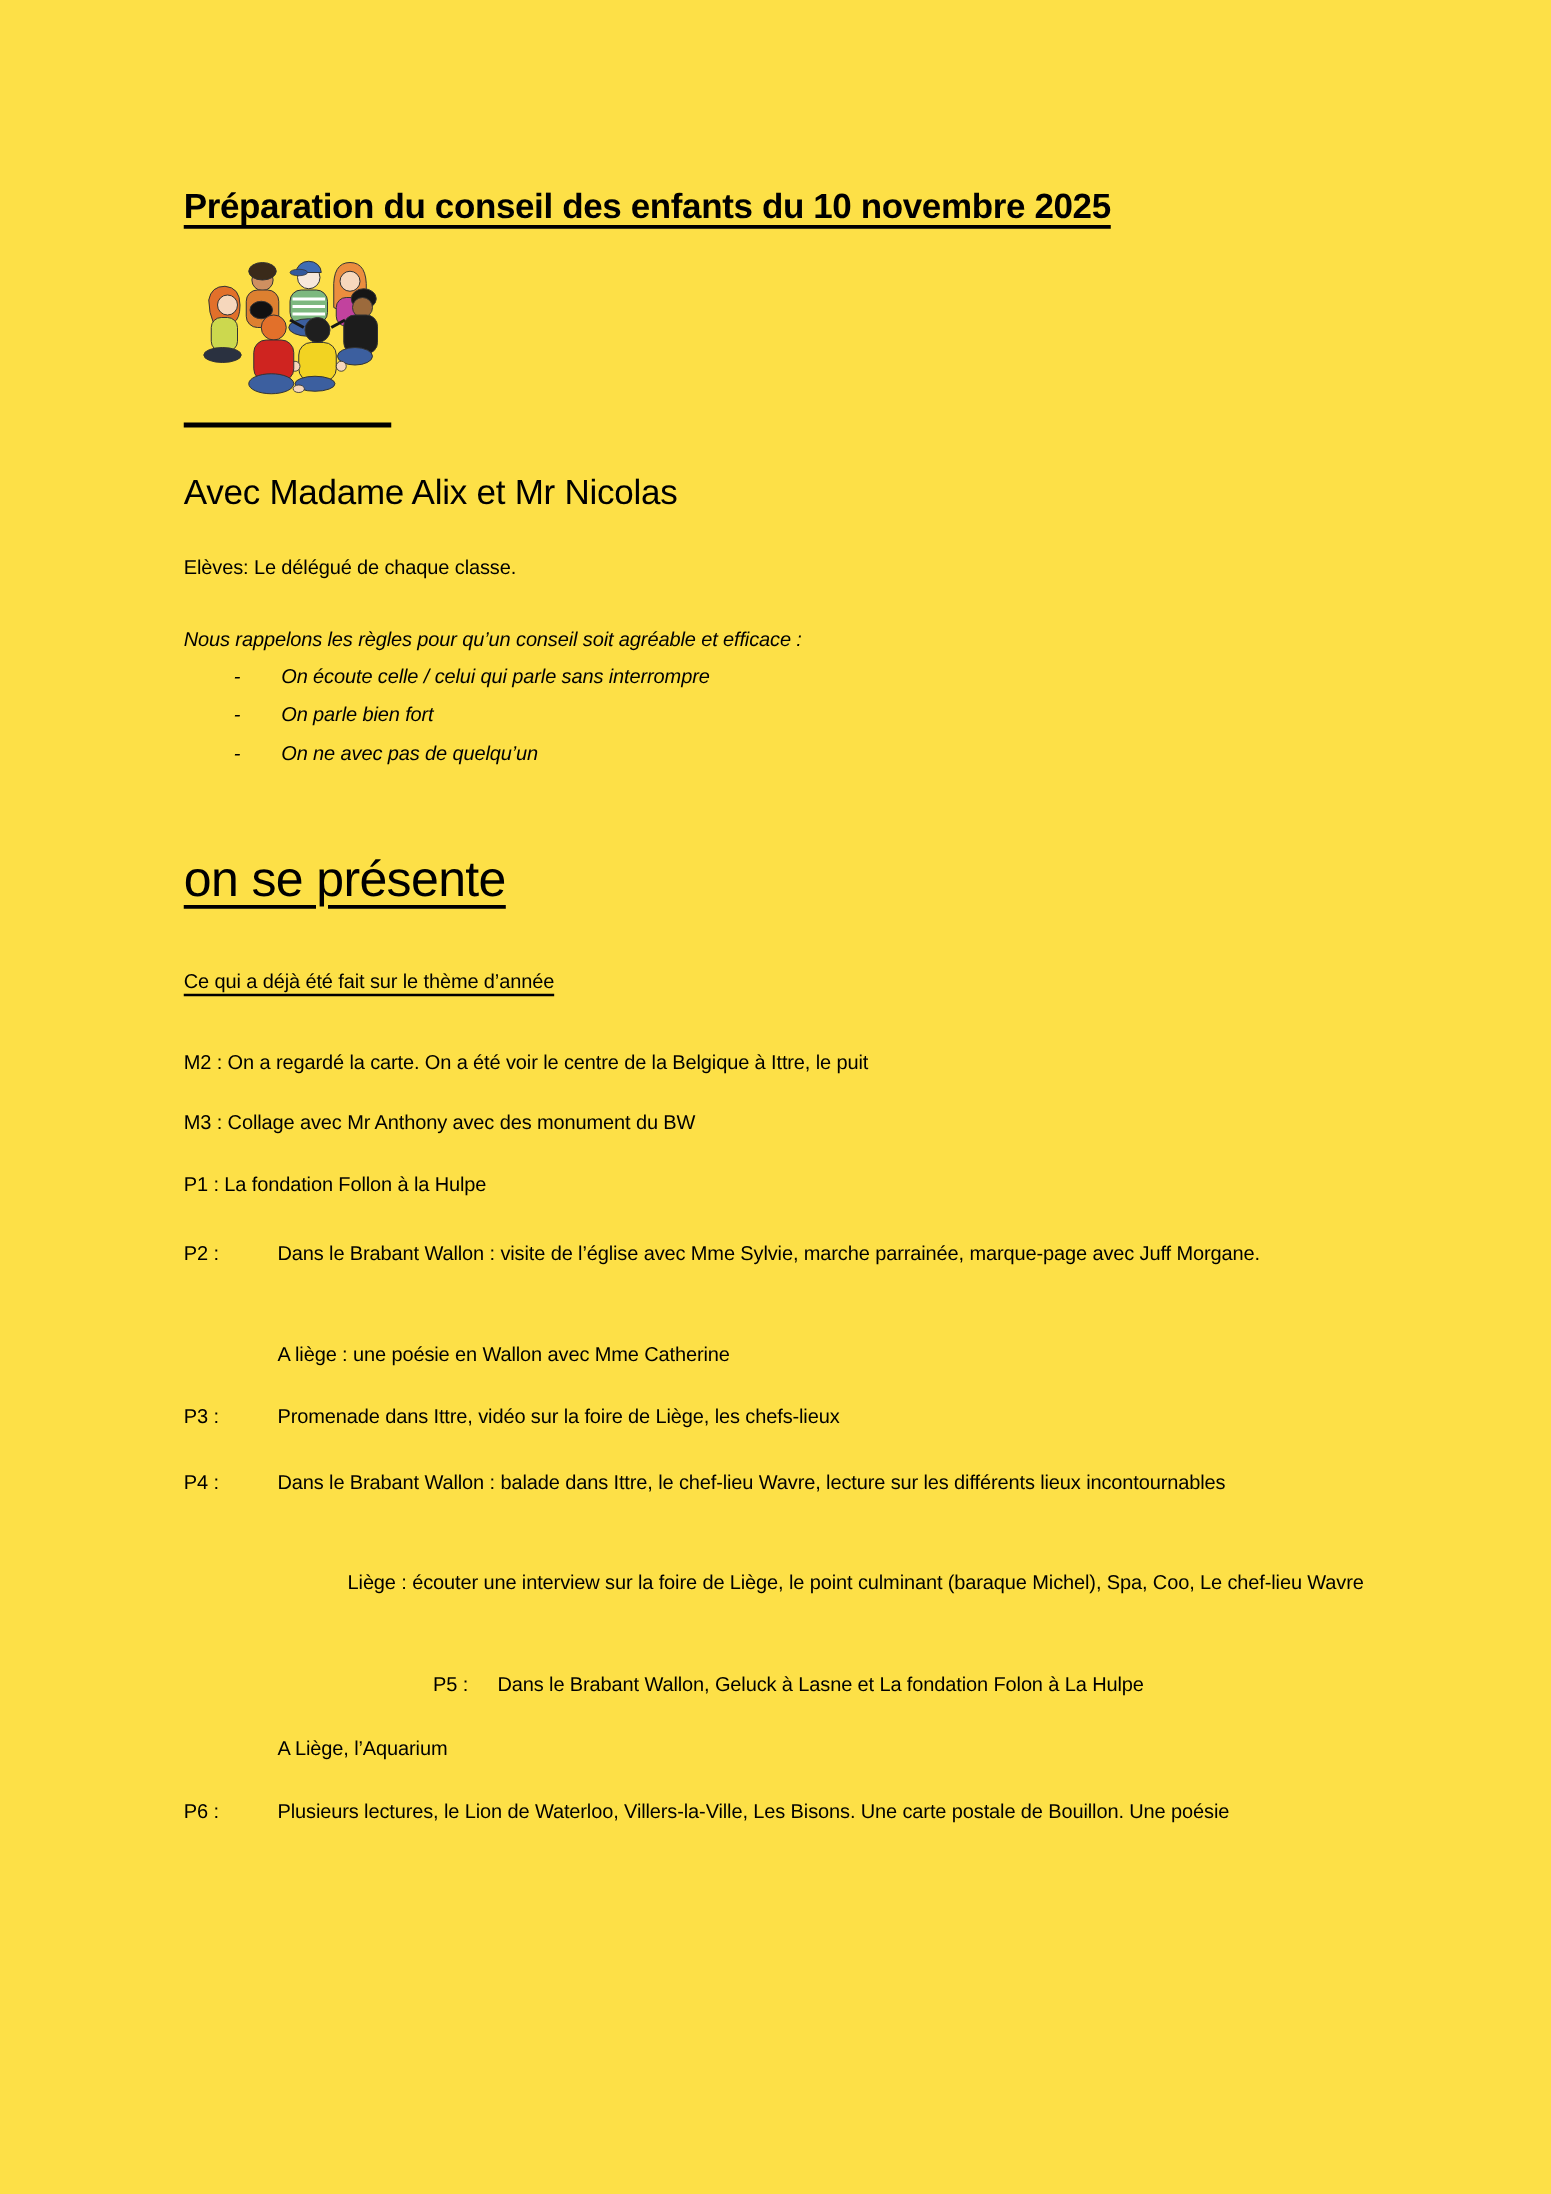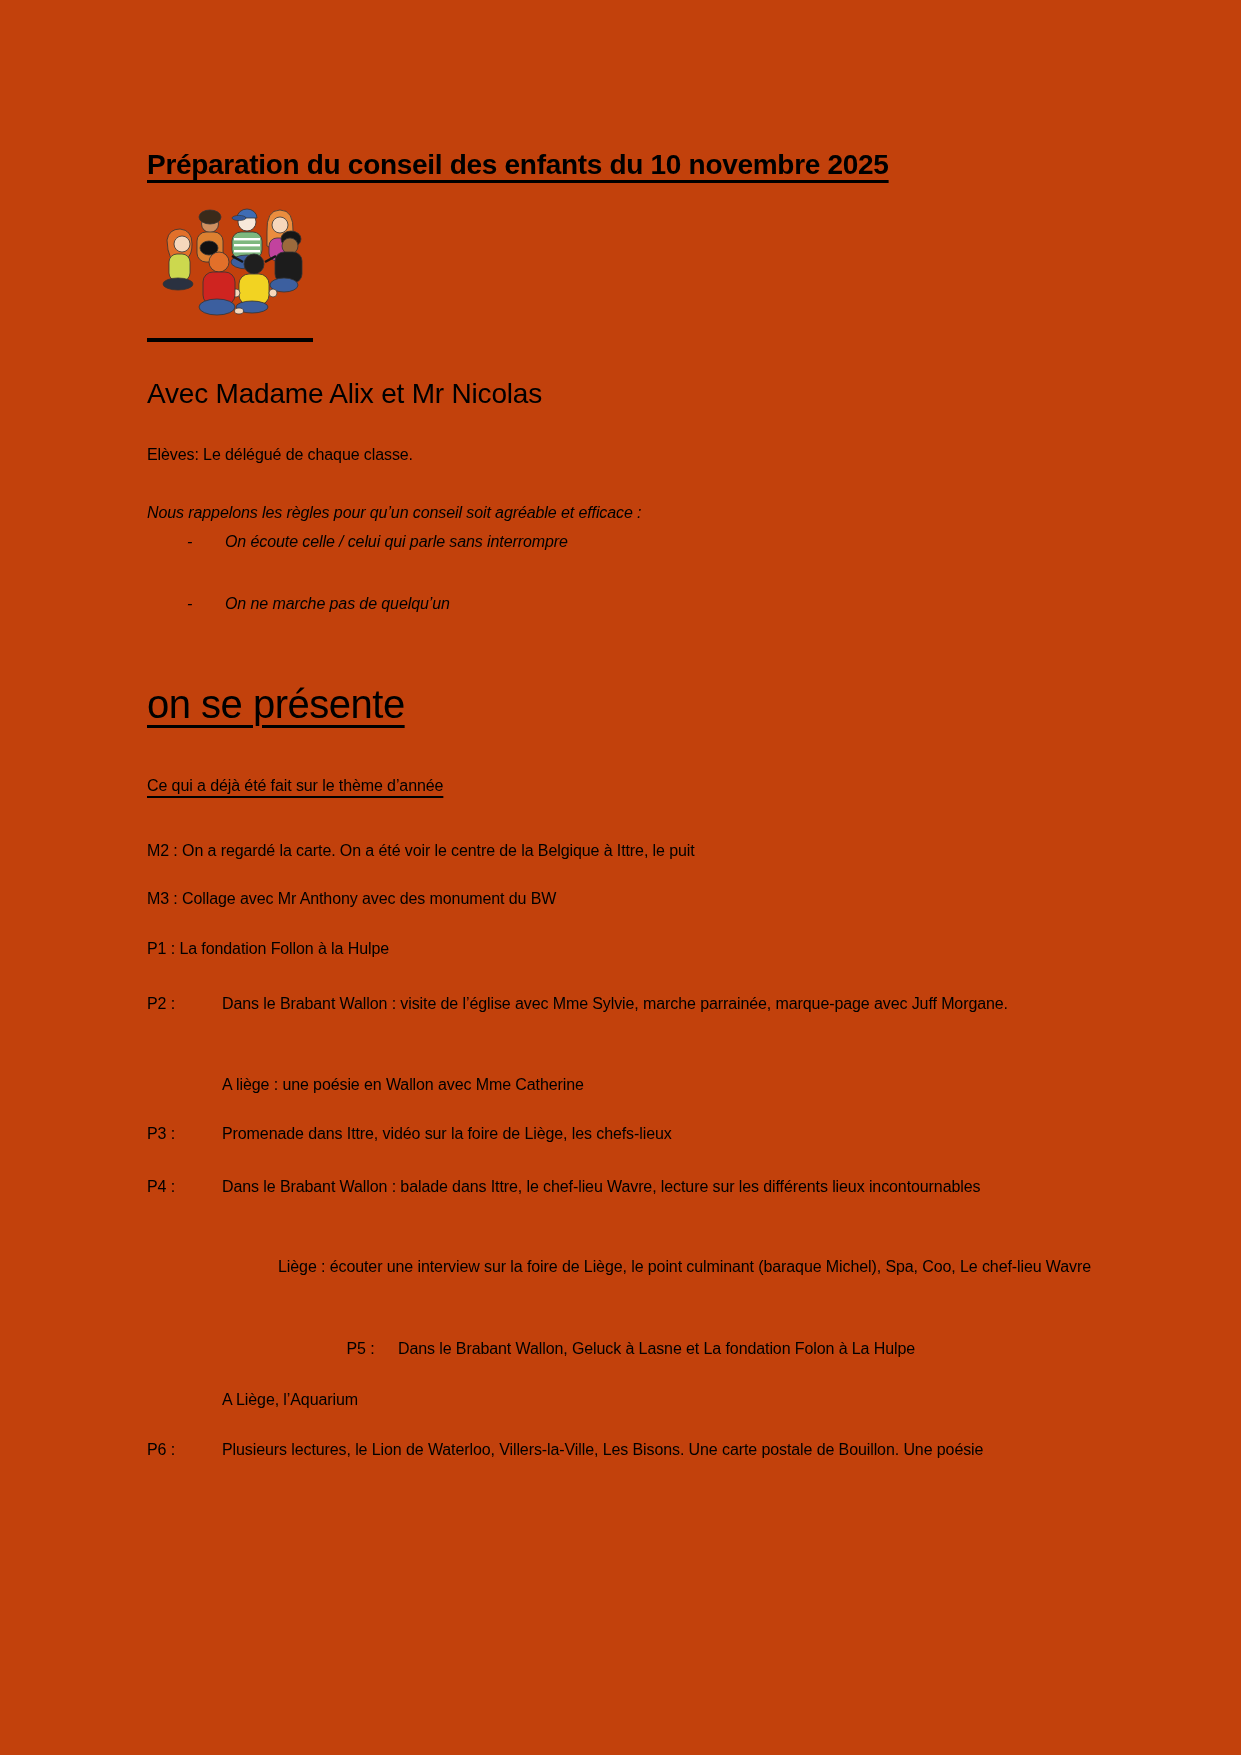--- a/index.html
+++ b/index.html
@@ -1,20 +1,20 @@
 <!DOCTYPE html>
 <html lang="fr"><head>
 <meta charset="utf-8">
 <style>
   html,body{margin:0;padding:0;background:#e8e8e8;}
   .page{
     position:relative;
     width:1241px;height:1755px;
     margin:0 auto;
-    background:#c2410c;
+    background:#fde047;
     color:#000;
     font-family:"Liberation Sans", sans-serif;
     overflow:hidden;
   }
   .abs{position:absolute;}
   .doc-title{
     left:147px;top:148px;width:1000px;
     font-size:28px;font-weight:bold;letter-spacing:-0.3px;
     line-height:34px;
     text-decoration:underline;
@@ -116,21 +116,22 @@
 
   <div class="abs caption-line"></div>
 
   <div class="abs avec-line">Avec Madame Alix et Mr Nicolas</div>
 
   <div class="abs body-text eleves-line">Elèves: Le délégué de chaque classe.</div>
 
   <div class="abs body-text rule-item rule-0"><span class="dash">-</span><span>On écoute celle / celui qui parle sans interrompre</span></div>
 
   <div class="abs body-text rules-intro">Nous rappelons les règles pour qu’un conseil soit agréable et efficace :</div>
-  <div class="abs body-text rule-item rule-2"><span class="dash">-</span><span>On ne marche pas de quelqu’un</span></div>
+  <div class="abs body-text rule-item rule-1"><span class="dash">-</span><span>On parle bien fort</span></div>
+  <div class="abs body-text rule-item rule-2"><span class="dash">-</span><span>On ne avec pas de quelqu’un</span></div>
 
   <div class="abs section-heading">on se présente</div>
 
   <div class="abs body-text section-subheading">Ce qui a déjà été fait sur le thème d’année</div>
 
   <p class="abs body-text para p-m2"><span>M2 :</span> <span>On a regardé la carte. On a été voir le centre de la Belgique à Ittre, le puit</span></p>
 
   <p class="abs body-text para p-m3"><span>M3 :</span> <span>Collage avec Mr Anthony avec des monument du BW</span></p>
 
   <p class="abs body-text para p-p1"><span>P1 :</span> <span>La fondation Follon à la Hulpe</span></p>

